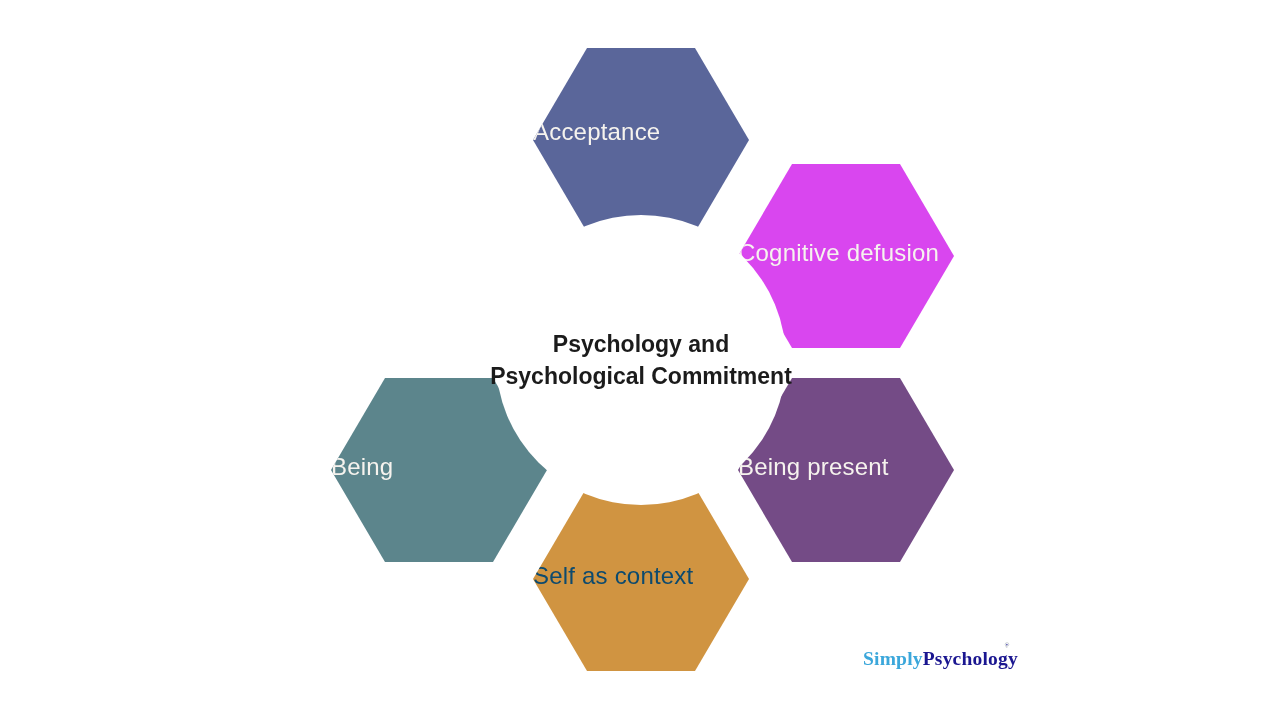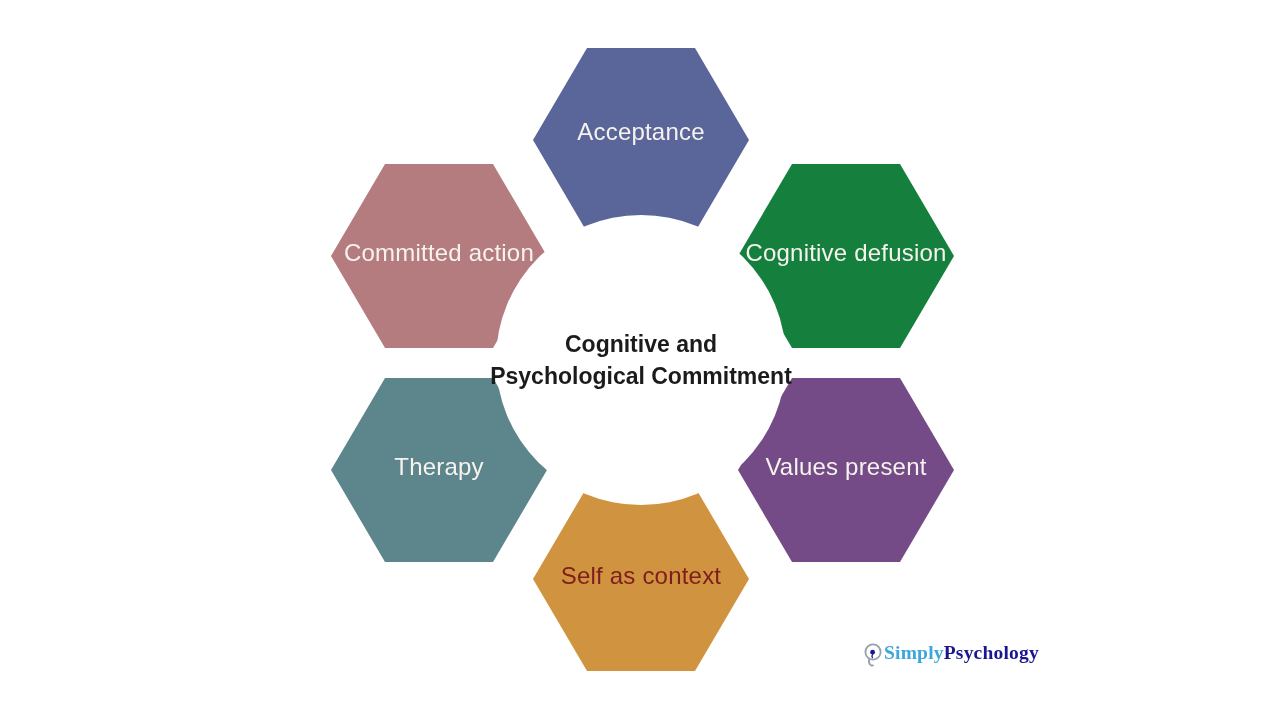--- a/index.html
+++ b/index.html
@@ -16,21 +16,20 @@
     background: #ffffff;
   }
   
   .hex {
     position: absolute;
     width: 216px;
     height: 184px;
     clip-path: polygon(0% 50%, 25% 0%, 75% 0%, 100% 50%, 75% 100%, 25% 100%);
     display: flex;
     align-items: center;
-    justify-content: center;
     z-index: 1;
   }
   .hex-label {
     font-size: 24px;
     line-height: 28px;
     text-align: center;
     letter-spacing: 0.2px;
     transform: translateY(-3px);
     white-space: nowrap;
   }
@@ -60,65 +59,63 @@
     line-height: 32px;
     text-align: center;
     white-space: nowrap;
   }
   .logo {
     position: absolute;
     left: 863px;
     top: 642px;
     height: 28px;
     display: flex;
-    align-items: flex-start;
+    align-items: flex-end;
     z-index: 3;
     cursor: pointer;
+    flex-direction: column;
   }
   .logo-icon { width: 20px; height: 25px; margin-right: 1px; }
   .logo-text {
     font-family: "Liberation Serif", serif;
     font-weight: 700;
     font-size: 19.5px;
     letter-spacing: 0.2px;
     white-space: nowrap;
   }
 </style>
 </head>
 <body>
 
 <div class="canvas" style="background-color: rgb(255, 255, 255);">
 
   <div class="hex hex-top" style="background-color: rgb(90, 102, 154);">
     <span class="hex-label" style="color: rgb(246, 243, 238);">Acceptance</span>
   </div>
 
-  <div class="hex hex-top-right" style="background-color: #15803d;">
+  <div class="hex hex-top-right" style="background-color: #d946ef;">
     <span class="hex-label" style="color: rgb(246, 243, 238);">Cognitive defusion</span>
   </div>
 
   <div class="hex hex-bot-right" style="background-color: rgb(116, 75, 134);">
-    <span class="hex-label" style="color: rgb(246, 243, 238);">Values present</span>
+    <span class="hex-label" style="color: rgb(246, 243, 238);">Being present</span>
   </div>
 
   <div class="hex hex-bottom" style="background-color: rgb(208, 148, 65);">
-    <span class="hex-label" style="color: #7f1d1d;">Self as context</span>
+    <span class="hex-label" style="color: #0c4a6e;">Self as context</span>
   </div>
 
   <div class="hex hex-bot-left" style="background-color: rgb(92, 133, 140);">
-    <span class="hex-label" style="color: rgb(246, 243, 238);">Therapy</span>
+    <span class="hex-label" style="color: rgb(246, 243, 238);">Being</span>
   </div>
 
-  <div class="hex hex-top-left" style="background-color: rgb(181, 124, 127);">
-    <span class="hex-label" style="color: rgb(246, 243, 238);">Committed action</span>
-  </div>
 
   <div class="center-circle" style="background-color: rgb(255, 255, 255);">
     <div class="center-text" style="color: rgb(27, 27, 27);">
-      <div>Cognitive and</div>
+      <div>Psychology and</div>
       <div>Psychological Commitment</div>
     </div>
   </div>
 
   <div class="logo">
     <svg class="logo-icon" viewBox="0 0 20 25" xmlns="http://www.w3.org/2000/svg">
       <circle cx="10" cy="10" r="7.6" fill="none" stroke="#97a1ab" stroke-width="1.8"></circle>
       <path d="M6.2 17 Q5.2 20.5 7.2 22.6 Q8.4 23.8 10 23.4" fill="none" stroke="#97a1ab" stroke-width="1.8" stroke-linecap="round"></path>
       <circle cx="9.6" cy="10.2" r="2.4" fill="#1a1690"></circle>
       <path d="M9.6 12.6 Q8.2 14.2 9.4 15.6" fill="none" stroke="#1a1690" stroke-width="1.4" stroke-linecap="round"></path>

